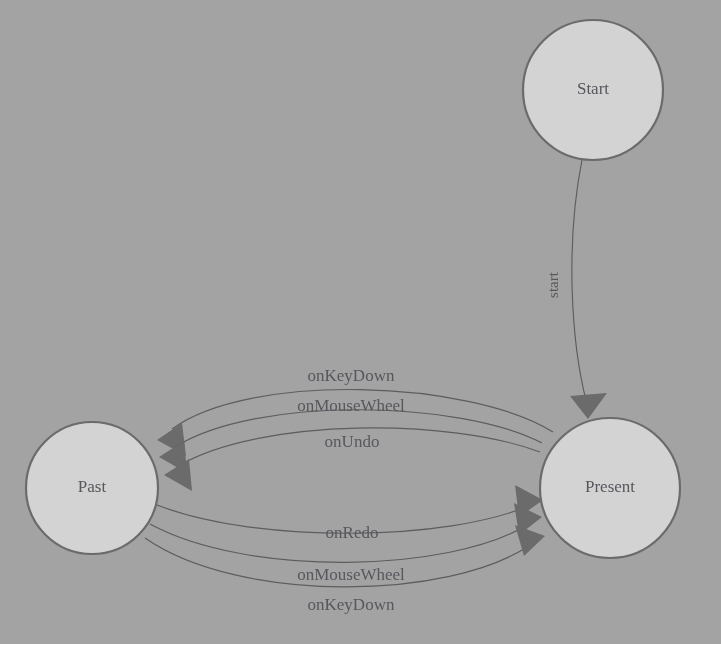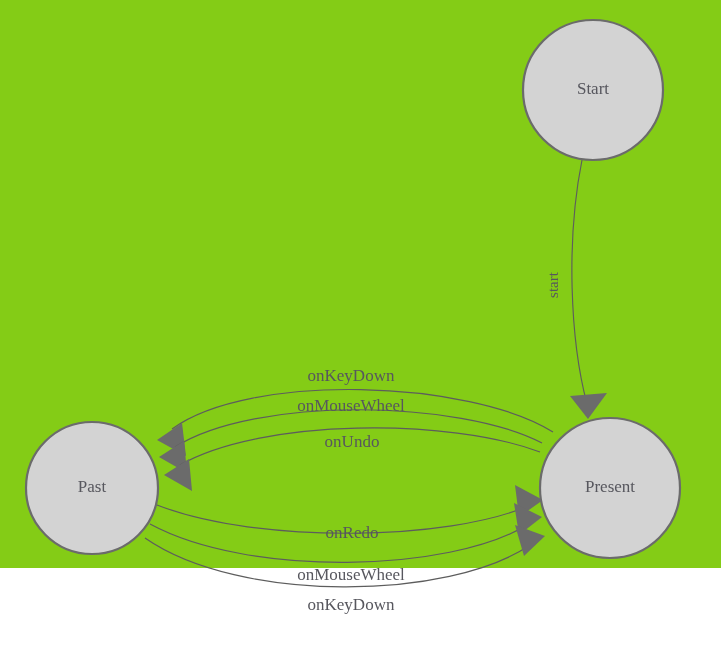--- a/index.html
+++ b/index.html
@@ -9,22 +9,22 @@
   }
   body {
     width: 721px;
     height: 670px;
     overflow: hidden;
     font-family: "Liberation Serif", "DejaVu Serif", serif;
   }
   #diagram-root {
     position: relative;
     width: 721px;
-    height: 568px;
-    background: #84cc16;
+    height: 644px;
+    background: #a3a3a3;
   }
   svg.diagram-canvas {
     display: block;
     width: 721px;
     height: 670px;
   }
   .state-node-shape {
     fill: #d3d3d3;
     stroke: #6b6b6b;
     stroke-width: 2.2;

